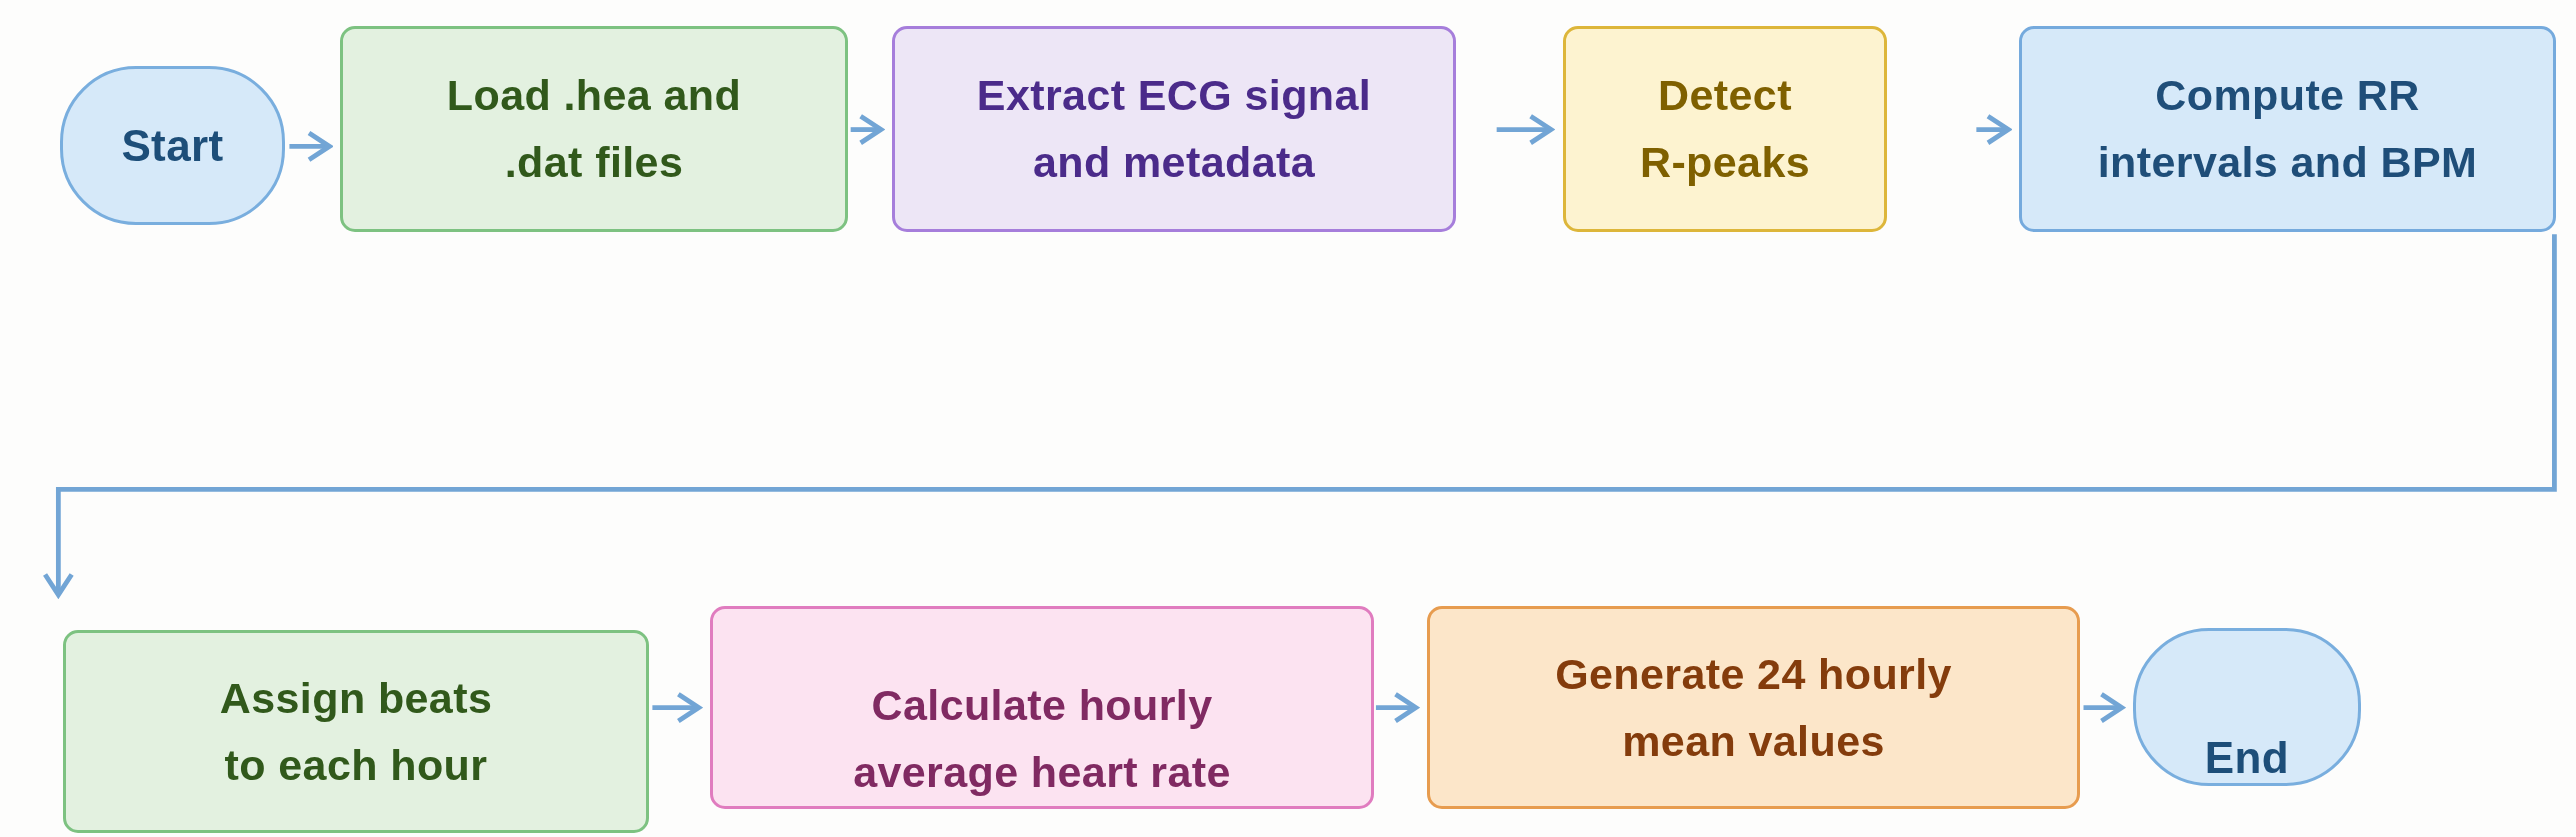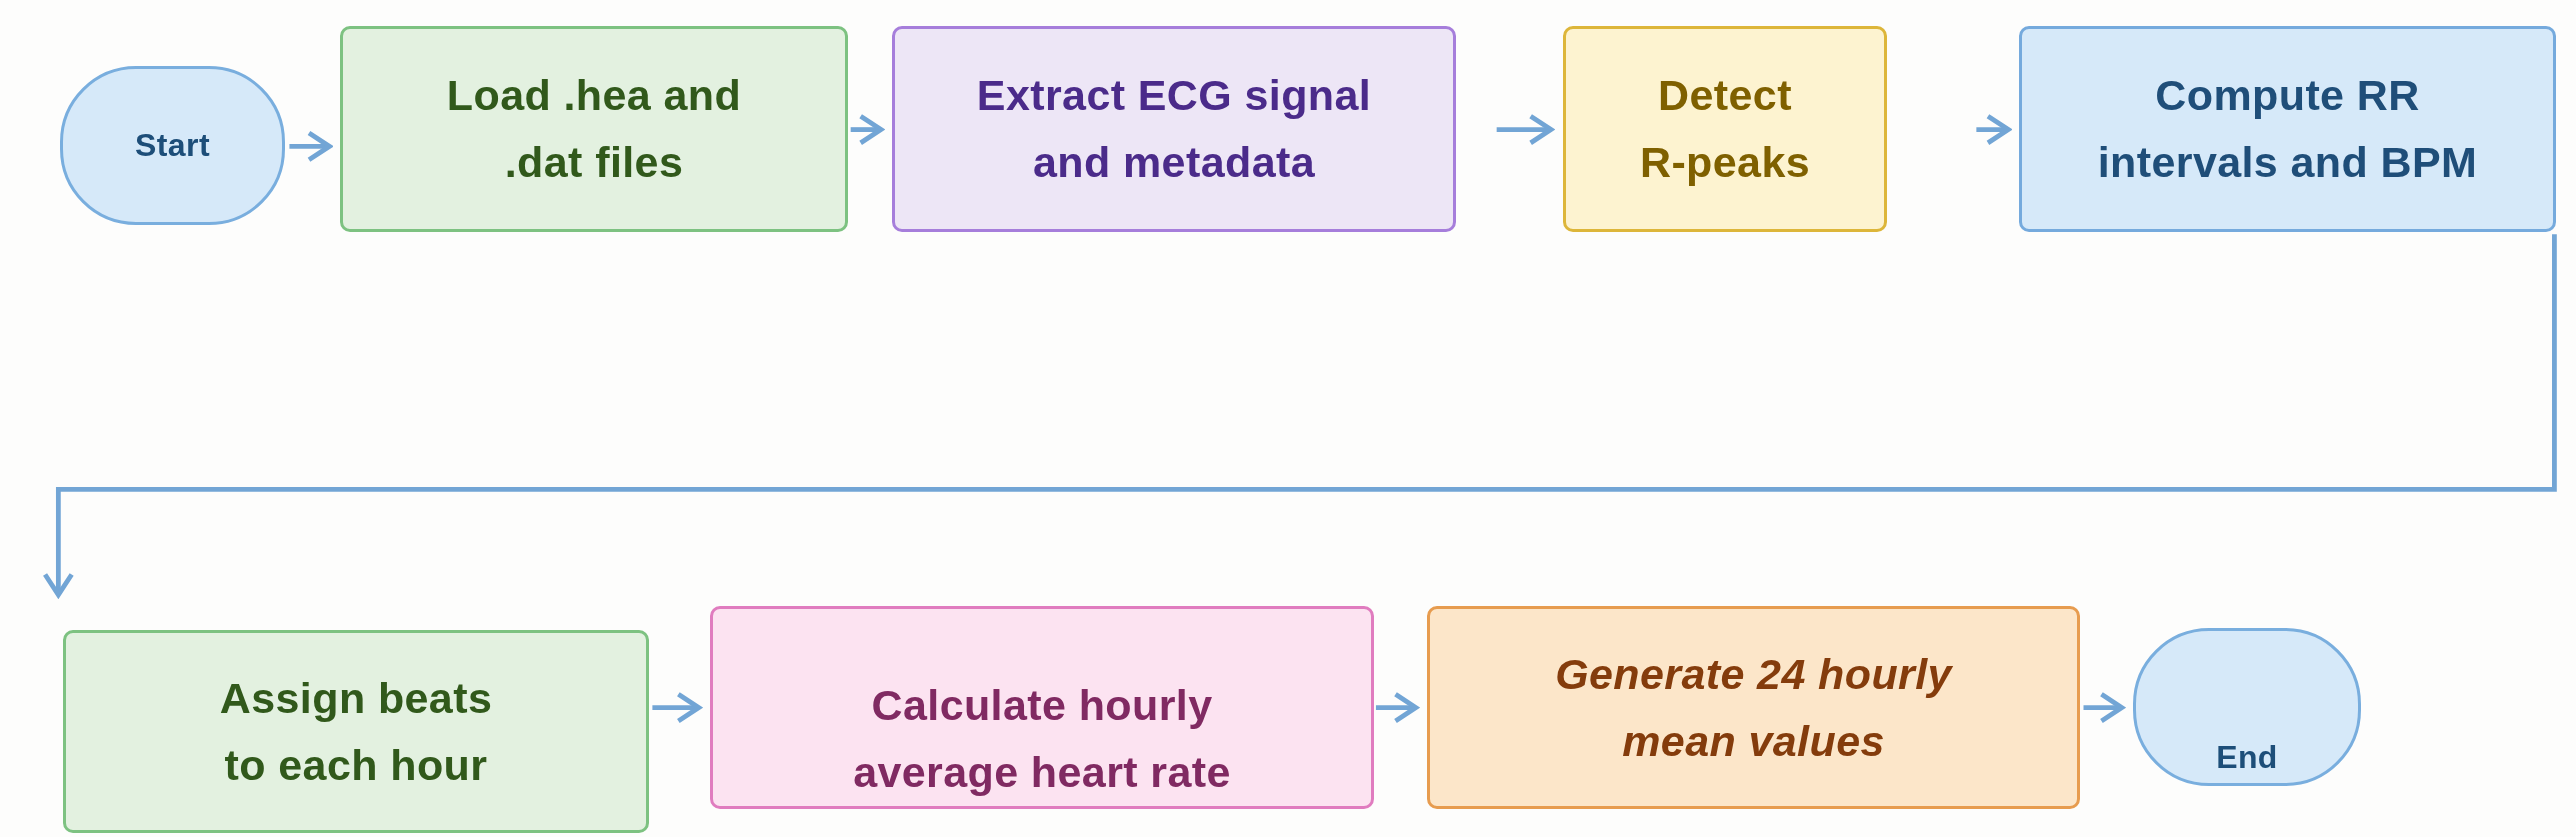--- a/index.html
+++ b/index.html
@@ -24,38 +24,38 @@
   }
   .edge {
     fill: none;
     stroke: #72a5d5;
     stroke-width: 6;
   }
   .node {
     position: absolute;
     box-sizing: border-box;
     border: 3.2px solid #999;
-    border-radius: 10px;
+    border-radius: 15px;
     display: flex;
     align-items: center;
     justify-content: center;
     text-align: center;
   }
   .node.terminator {
     border-radius: 76px;
   }
   .node-label {
     white-space: pre-line;
     font-weight: bold;
     font-size: 43px;
     line-height: 67px;
     letter-spacing: 0.4px;
   }
   .terminator .node-label {
-    font-size: 32px;
+    font-size: 44px;
     line-height: 51px;
   }
 </style>
 </head>
 <body>
 
 <div class="canvas">
 
   <svg class="connectors" viewBox="0 0 3222 1048" xmlns="http://www.w3.org/2000/svg">
     <defs>
@@ -100,21 +100,21 @@
   <div class="node" style="left: 63px; top: 606px; width: 586px; height: 203px; background: rgb(227, 241, 224); border-color: rgb(125, 194, 129); color: rgb(49, 89, 27); margin-top: 24px;">
     <span class="node-label">Assign beats
 to each hour</span>
   </div>
 
   <div class="node" style="left: 710px; top: 606px; width: 664px; height: 203px; background: rgb(252, 227, 241); border-color: rgb(224, 124, 191); color: rgb(128, 42, 98); align-items: flex-end;">
     <span class="node-label">Calculate hourly
 average heart rate</span>
   </div>
 
-  <div class="node" style="left: 1427px; top: 606px; width: 653px; height: 203px; background: rgb(252, 230, 201); border-color: rgb(231, 156, 79); color: rgb(132, 60, 12); font-style: italic;">
+  <div class="node" style="left: 1427px; top: 606px; width: 653px; height: 203px; background: rgb(252, 230, 201); border-color: rgb(231, 156, 79); color: rgb(132, 60, 12);">
     <span class="node-label">Generate 24 hourly
 mean values</span>
   </div>
 
   <div class="node terminator" style="left: 2133px; top: 628px; width: 228px; height: 158px; background: rgb(214, 233, 249); border-color: rgb(121, 174, 222); color: rgb(29, 78, 121); align-items: flex-end;">
     <span class="node-label">End</span>
   </div>
 
 </div>
 

